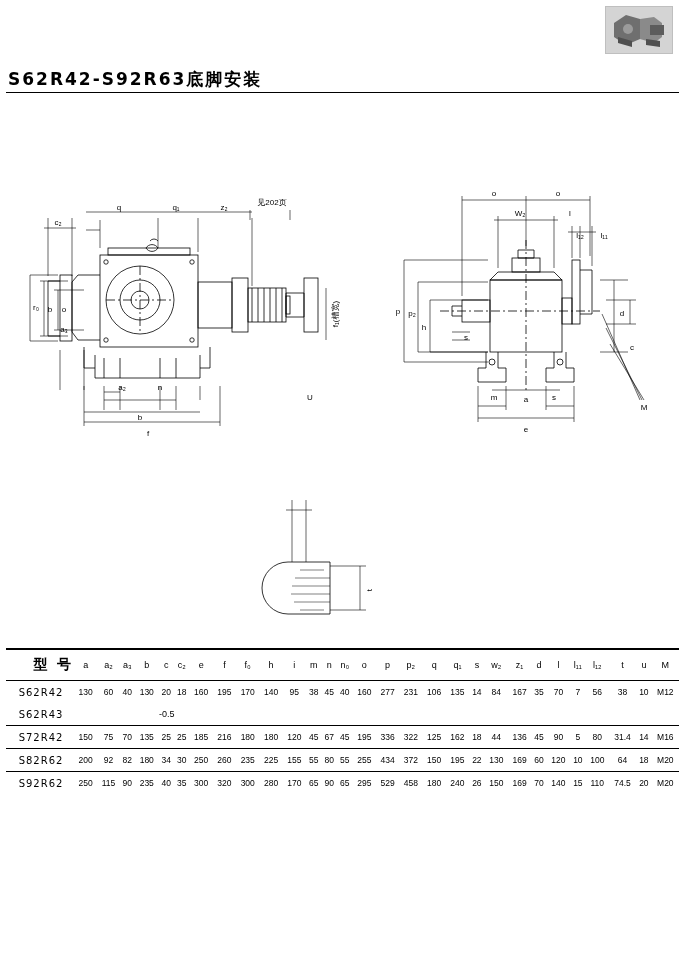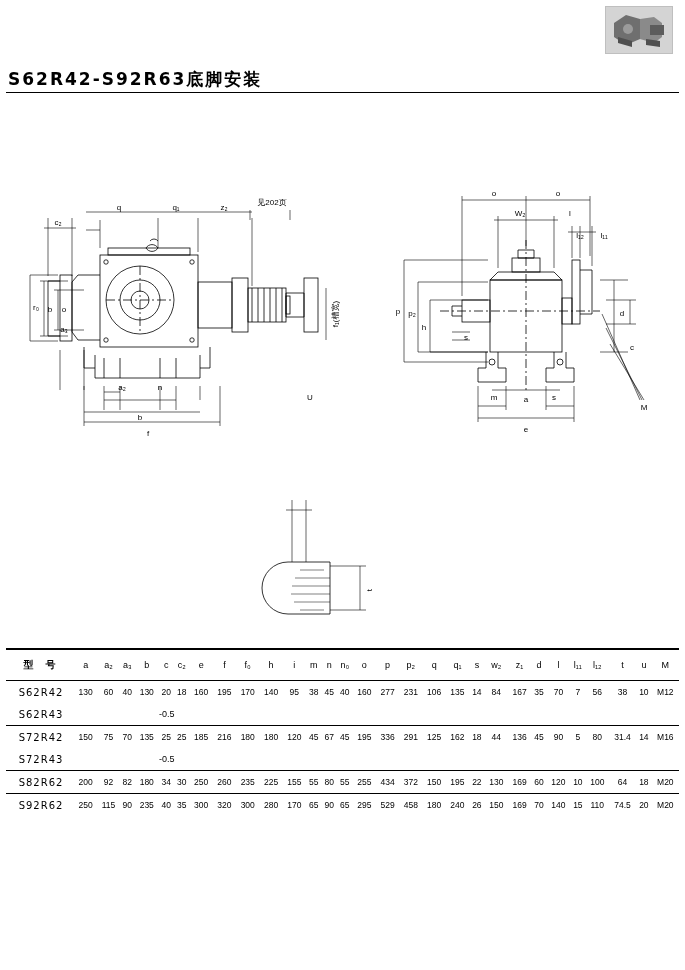--- a/index.html
+++ b/index.html
@@ -41,23 +41,23 @@
     font-family:"Liberation Sans", sans-serif;
   }
   table.spec th, table.spec td{
     padding:0;margin:0;text-align:center;vertical-align:middle;
     font-weight:normal;
   }
   thead th{
     font-size:9px;height:30px;
   }
   thead th.modelh{
-    font-size:10px;font-weight:bold;letter-spacing:3px;
-    font-family:Liberation Mono, monospace;
-    text-align:center;padding-left:2px;width:66px;
+    font-size:14px;font-weight:bold;letter-spacing:3px;
+    font-family:Liberation Serif, serif;
+    text-align:right;padding-left:2px;width:66px;
   }
   tbody td{font-size:8.5px;height:22px;}
   tbody td.model{
     text-align:center;padding-left:2px;font-size:10px;letter-spacing:1px;
     font-family:"DejaVu Sans", sans-serif;
   }
   tr.line-top > *{border-top:1px solid #000;}
   tr.line-thick > *{border-top:2px solid #000;}
   .subrow td{height:22px;}
   .sub-val{font-size:9px;}
@@ -320,38 +320,33 @@
           <td>185</td>
           <td>216</td>
           <td>180</td>
           <td>180</td>
           <td>120</td>
           <td>45</td>
           <td>67</td>
           <td>45</td>
           <td>195</td>
           <td>336</td>
-          <td>291</td>
+          <td>322</td>
           <td>125</td>
           <td>162</td>
           <td>18</td>
           <td>44</td>
           <td>136</td>
           <td>45</td>
           <td>90</td>
           <td>5</td>
           <td>80</td>
           <td>31.4</td>
           <td>14</td>
           <td>M16</td>
-        </tr>
-        <tr class="subrow">
-          <td class="model">S72R43</td>
-          <td colspan="9" class="sub-val">-0.5</td>
-          <td colspan="20"></td>
         </tr>
 
         <tr class="line-top">
           <td class="model">S82R62</td>
           <td>200</td>
           <td>92</td>
           <td>82</td>
           <td>180</td>
           <td>34</td>
           <td>30</td>

